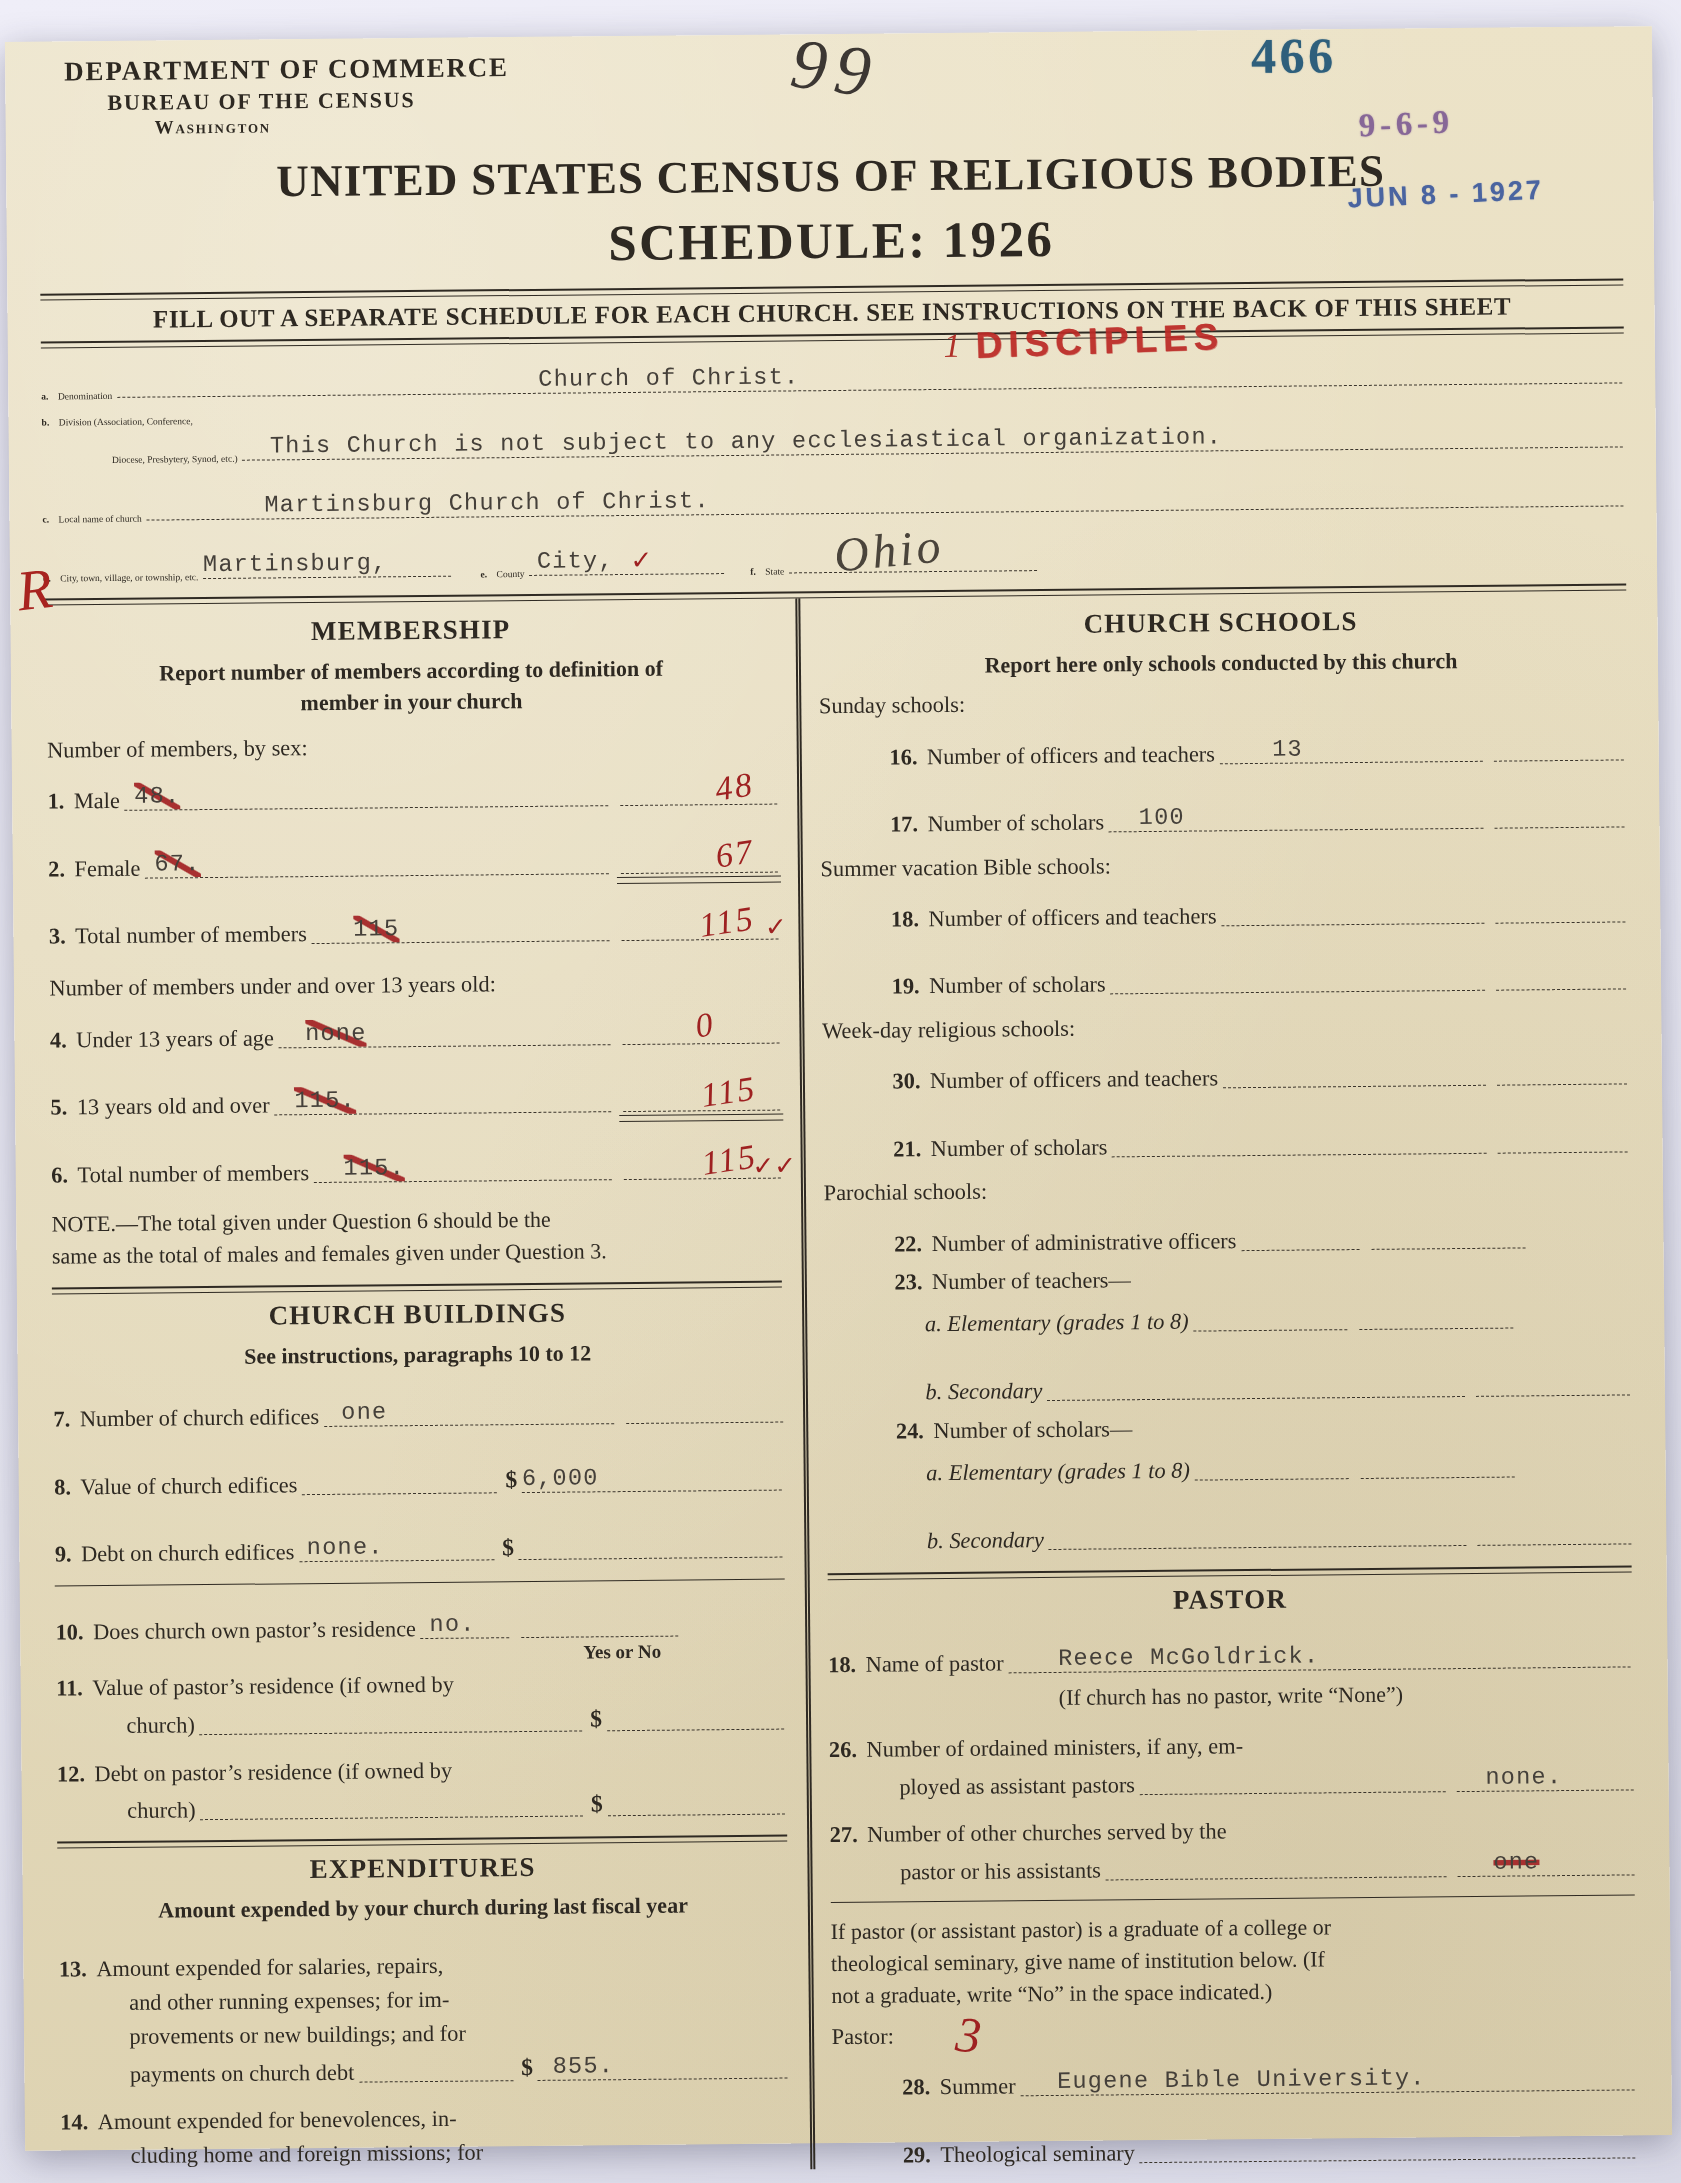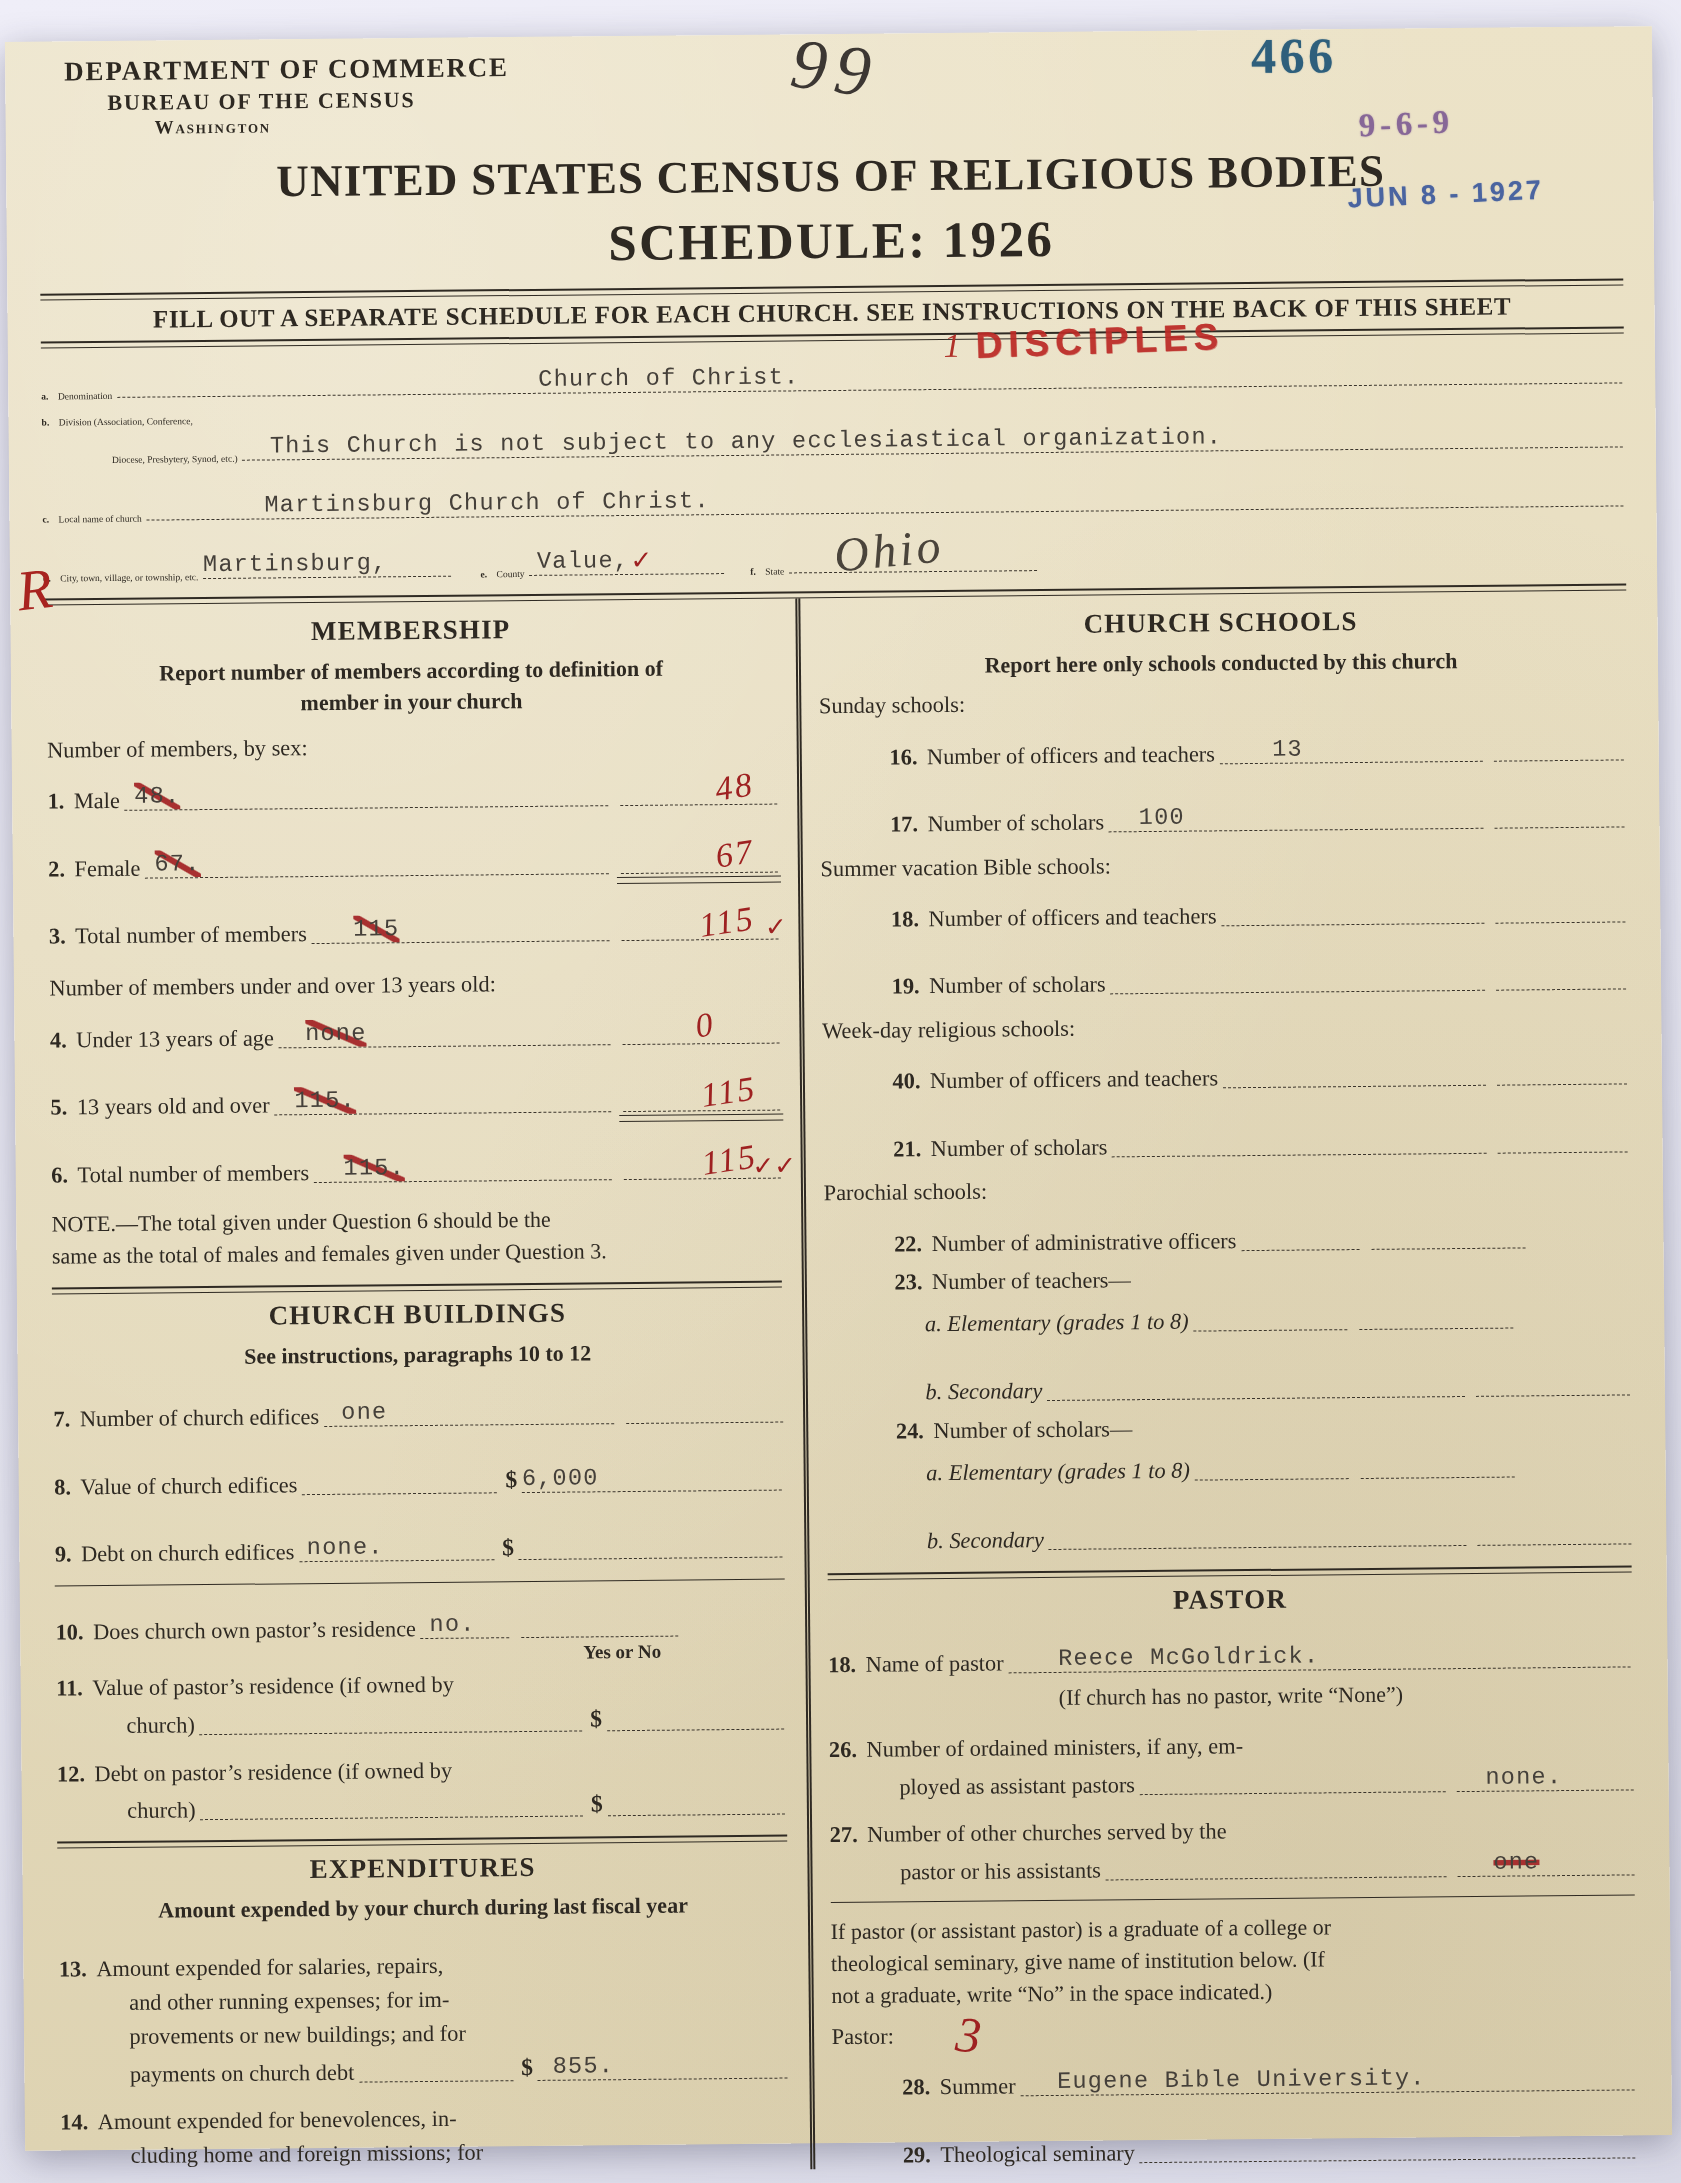--- a/index.html
+++ b/index.html
@@ -114,21 +114,21 @@
     <div class="frow" style="margin-top:25px;">
       <span class="margin-R">R</span>
       <span class="qnum">d.</span>
       <span class="lbl">City, town, village, or township, etc.</span>
       <span class="leader" style="max-width:248px;">
         <span class="typed" style="left:0;">Martinsburg,</span>
       </span>
       <span class="qnum" style="margin-left:27px;">e.</span>
       <span class="lbl">County</span>
       <span class="leader" style="max-width:195px;">
-        <span class="typed" style="left:4%;">Value,</span>
+        <span class="typed" style="left:4%;">City,</span>
         <span class="rcheck" style="position:absolute;left:52%;bottom:-2.4px;">✓</span>
       </span>
       <span class="qnum" style="margin-left:23.6px;">f.</span>
       <span class="lbl">State</span>
       <span class="leader" style="max-width:248px;">
         <span class="ohio">Ohio</span>
       </span>
     </div>
   </div>
 
@@ -350,21 +350,21 @@
       <div class="qline mt3 indent">
         <span class="qnum">19.</span>
         <span class="lbl">Number of scholars</span>
         <span class="leader"></span>
         <span class="ansbox" style="width:130px;"></span>
       </div>
 
       <div class="group mt">Week-day religious schools:</div>
 
       <div class="qline mt indent">
-        <span class="qnum">40.</span>
+        <span class="qnum">30.</span>
         <span class="lbl">Number of officers and teachers</span>
         <span class="leader"></span>
         <span class="ansbox" style="width:130px;"></span>
       </div>
 
       <div class="qline mt3 indent">
         <span class="qnum">21.</span>
         <span class="lbl">Number of scholars</span>
         <span class="leader"></span>
         <span class="ansbox" style="width:130px;"></span>

